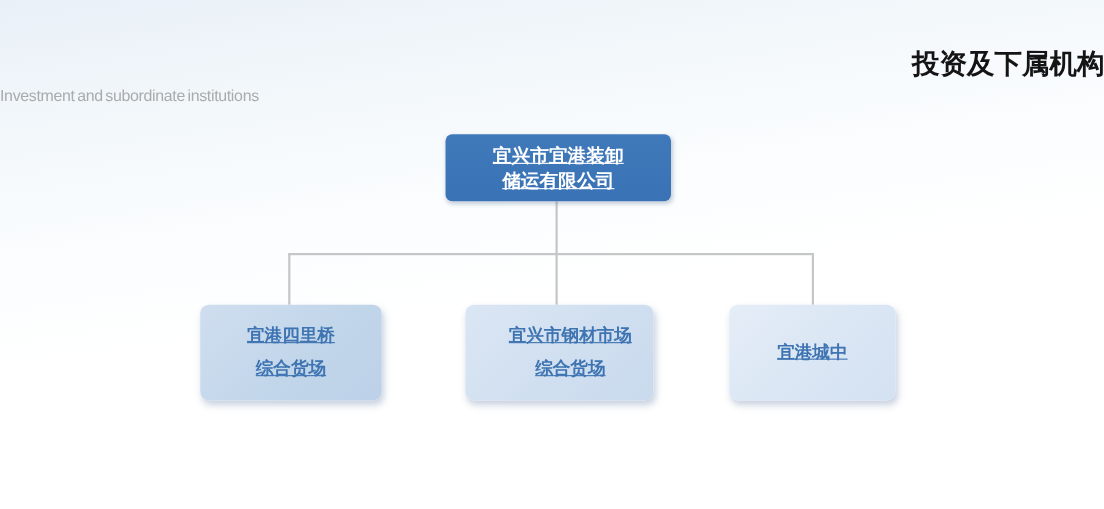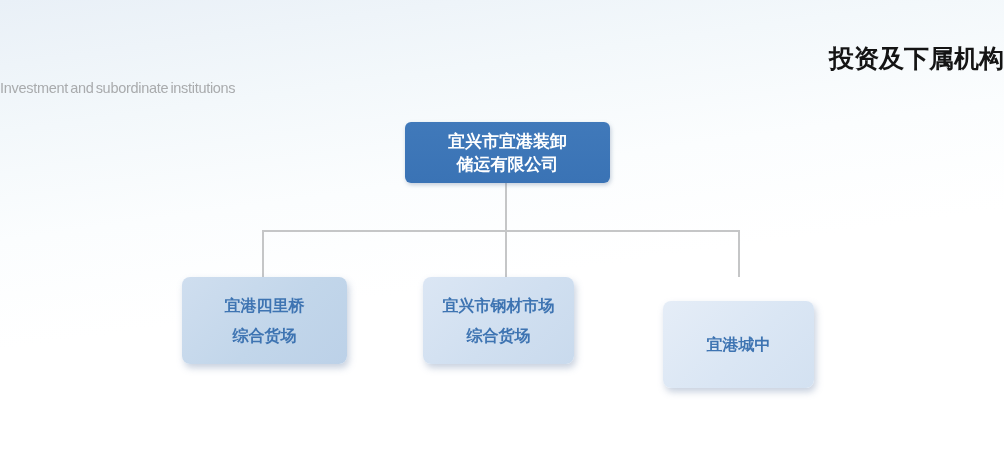--- a/index.html
+++ b/index.html
@@ -41,20 +41,21 @@
     word-spacing: -1.5px;
   }
   .node {
     position: absolute;
     display: flex;
     flex-direction: column;
     align-items: center;
     justify-content: center;
     text-align: center;
     font-weight: bold;
+    text-decoration: underline;
   }
   .node-root {
     left: 405px;
     top: 122px;
     width: 205px;
     height: 61px;
     border-radius: 6px;
     background: linear-gradient(180deg, #4079ba 0%, #3a73b5 100%);
     color: #ffffff;
     font-size: 17px;
@@ -72,26 +73,26 @@
   }
   .node-child-1 {
     left: 182px;
     width: 165px;
     background: linear-gradient(135deg, #cfdeef 0%, #c2d6ea 55%, #bcd1e8 100%);
   }
   .node-child-2 {
     left: 423px;
     width: 151px;
     background: linear-gradient(135deg, #dbe6f4 0%, #d0dff0 55%, #c9daed 100%);
+    padding-left: 20px;
   }
   .node-child-3 {
     left: 663px;
     width: 151px;
     background: linear-gradient(135deg, #e5edf7 0%, #dae6f4 55%, #d3e1f1 100%);
-    margin-top: 24px;
   }
   .conn {
     position: absolute;
     background: #c5c6c7;
   }
   .conn-root-stem { left: 505px; top: 183px; width: 2px; height: 49px; }
   .conn-crossbar  { left: 262px; top: 230px; width: 478px; height: 2px; }
   .conn-drop-1    { left: 262px; top: 231px; width: 2px; height: 46px; }
   .conn-drop-2    { left: 505px; top: 231px; width: 2px; height: 46px; }
   .conn-drop-3    { left: 738px; top: 231px; width: 2px; height: 46px; }

